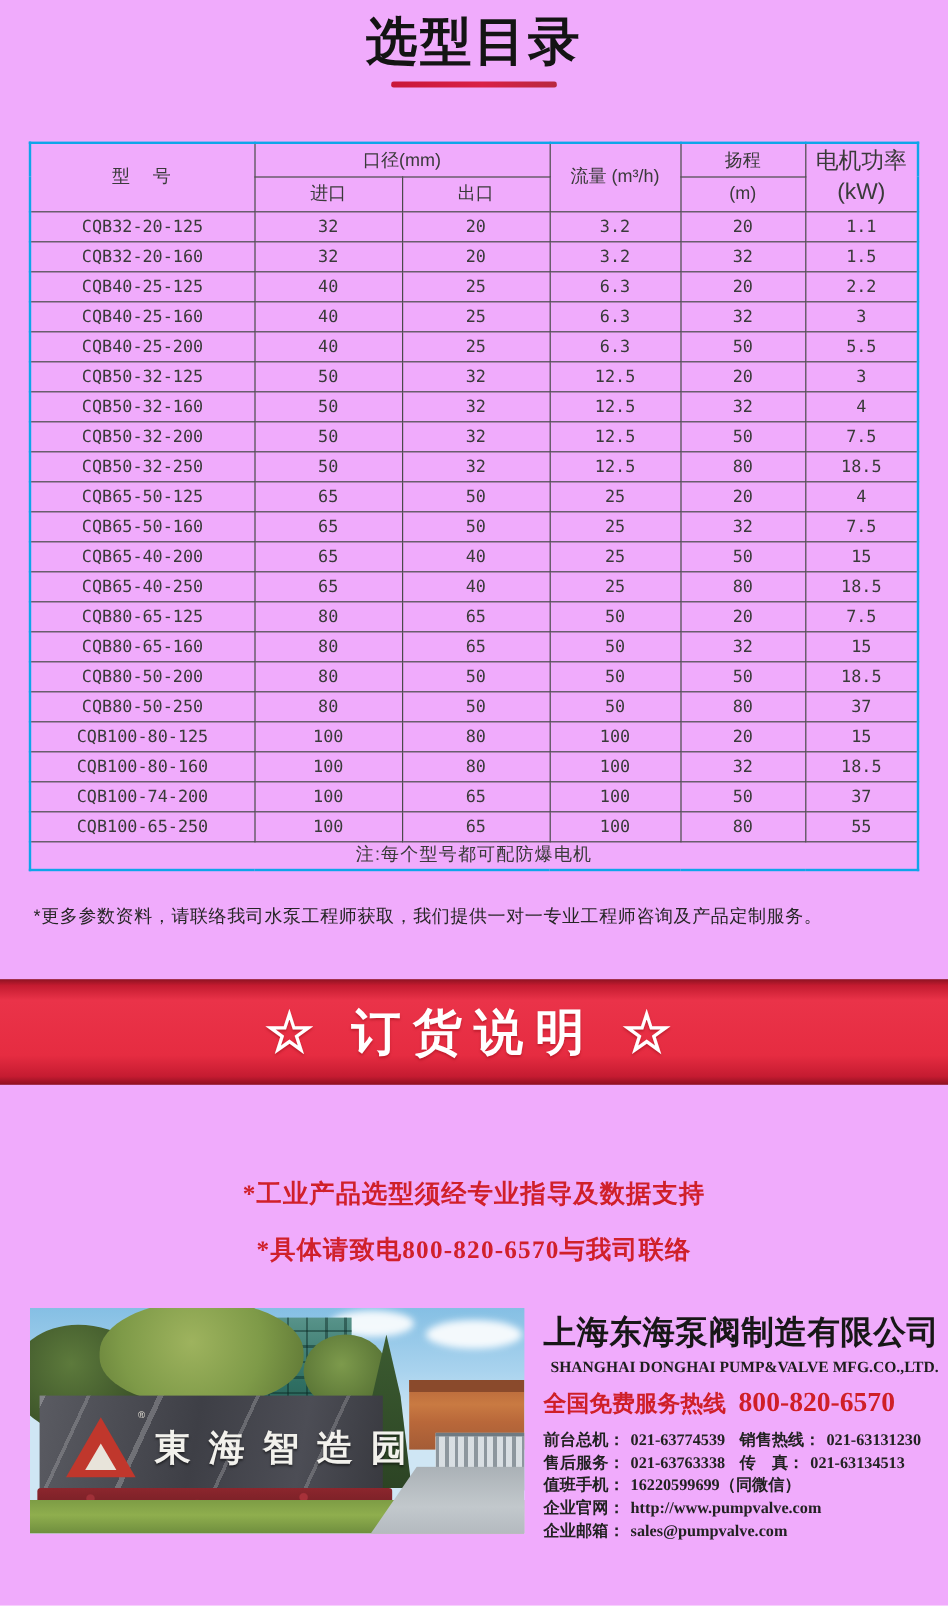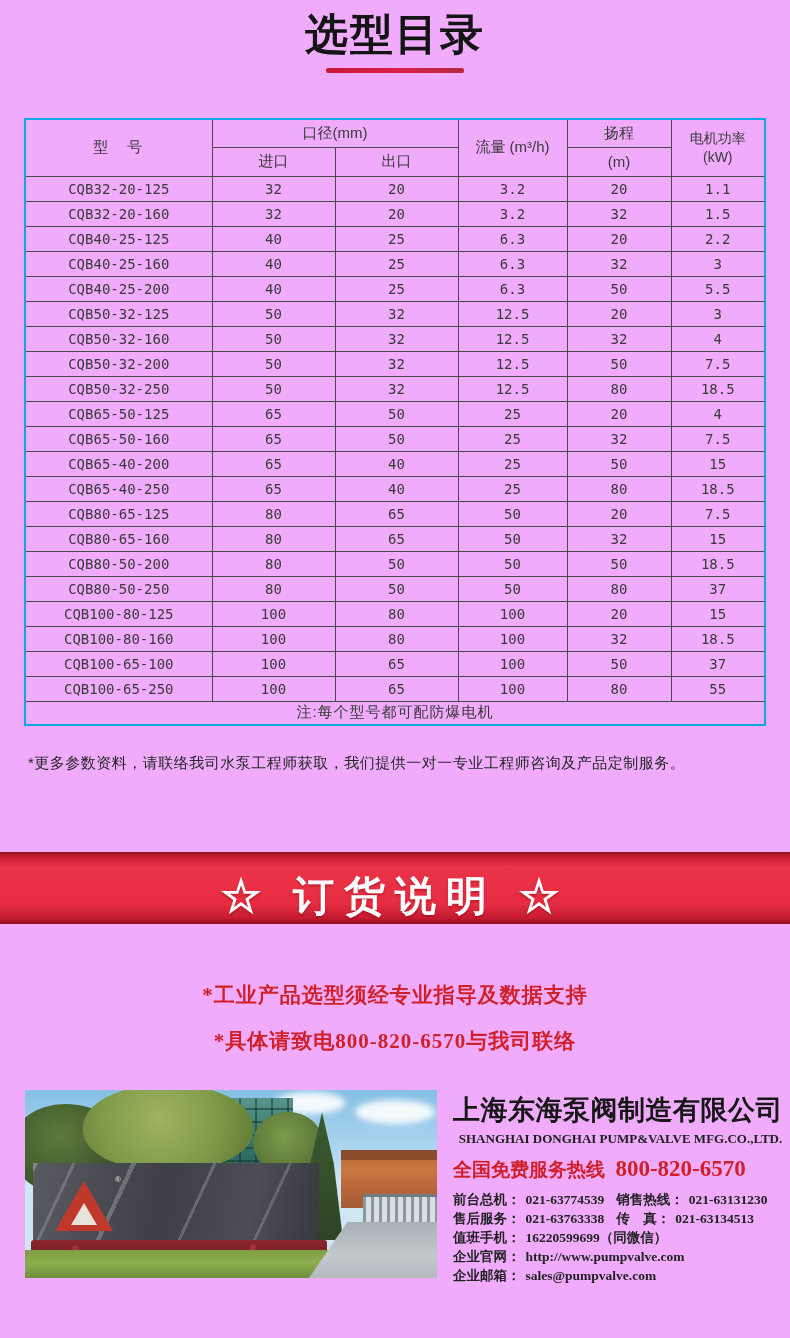--- a/index.html
+++ b/index.html
@@ -15,32 +15,32 @@
 
   
   .spec-table { position:absolute; left:24px; top:118px; width:740px;
     border-collapse:collapse; table-layout:fixed; border:2px solid #0ea5e9;
     color:#3a3a3a; }
   .spec-table th, .spec-table td { border:1px solid #4a4a4a; text-align:center; vertical-align:middle; }
   .spec-table thead th { font-size:15px; font-weight:normal; }
   .spec-table thead tr:first-child th { height:28px; }
   .spec-table thead tr:last-child th { height:29px; }
   .spec-table .model-head { letter-spacing:2px; }
-  .spec-table .two-line { line-height:1.35; font-size:14px; }
+  .spec-table .two-line { line-height:1.35; font-size:19px; }
   .spec-table tbody td { height:25px; font-size:14px;
     font-family:"DejaVu Sans Mono","Liberation Sans", monospace; }
   .spec-table .note-cell { height:24px; font-size:15px;
     font-family:"Liberation Sans", sans-serif; letter-spacing:1px; }
 
   
   .footnote { position:absolute; left:28px; top:754px; width:740px;
     font-size:15px; color:#262626; letter-spacing:0.5px; }
 
   
-  .banner { position:absolute; left:0; top:852px; width:790px; height:72px;
+  .banner { position:absolute; left:0; top:816px; width:790px; height:88px;
     background:linear-gradient(180deg,#8e1322 0%, #c41b30 6%, #ea3349 20%, #e62c41 72%, #c51b31 92%, #8e1020 100%); }
   .banner-text { width:100%; height:88px; line-height:88px; text-align:center;
     color:#ffffff; font-size:41px; font-weight:bold; letter-spacing:10px;
     text-shadow:0 2px 2px rgba(120,0,10,0.35); }
 
   
   .notice { position:absolute; left:0; top:972px; width:100%; text-align:center;
     color:#d0202a; font-family:"Liberation Serif","DejaVu Serif", serif;
     font-weight:bold; font-size:21px; line-height:46px; letter-spacing:1px; }
 
@@ -292,21 +292,21 @@
         </tr>
         <tr>
           <td>CQB100-80-160</td>
           <td>100</td>
           <td>80</td>
           <td>100</td>
           <td>32</td>
           <td>18.5</td>
         </tr>
         <tr>
-          <td>CQB100-65-100</td>
+          <td>CQB100-74-200</td>
           <td>100</td>
           <td>65</td>
           <td>100</td>
           <td>50</td>
           <td>37</td>
         </tr>
         <tr>
           <td>CQB100-65-250</td>
           <td>100</td>
           <td>65</td>
@@ -340,20 +340,21 @@
     <div class="tree-left"></div>
     <div class="tree-mid"></div>
     <div class="tree-right"></div>
     <div class="conifer"></div>
     <div class="orange-building"></div>
     <div class="gate"></div>
     <div class="marble-wall">
       <div class="logo-triangle"></div>
       <div class="logo-notch"></div>
       <div class="logo-reg">®</div>
+      <div class="sign-text">東海智造园</div>
     </div>
     <div class="hedge"></div>
     <div class="lawn"></div>
     <div class="driveway"></div>
   </div>
 
   <div class="company">
     <div class="company-name">上海东海泵阀制造有限公司</div>
     <div class="company-english">SHANGHAI DONGHAI PUMP&amp;VALVE MFG.CO.,LTD.</div>
     <div class="hotline">

